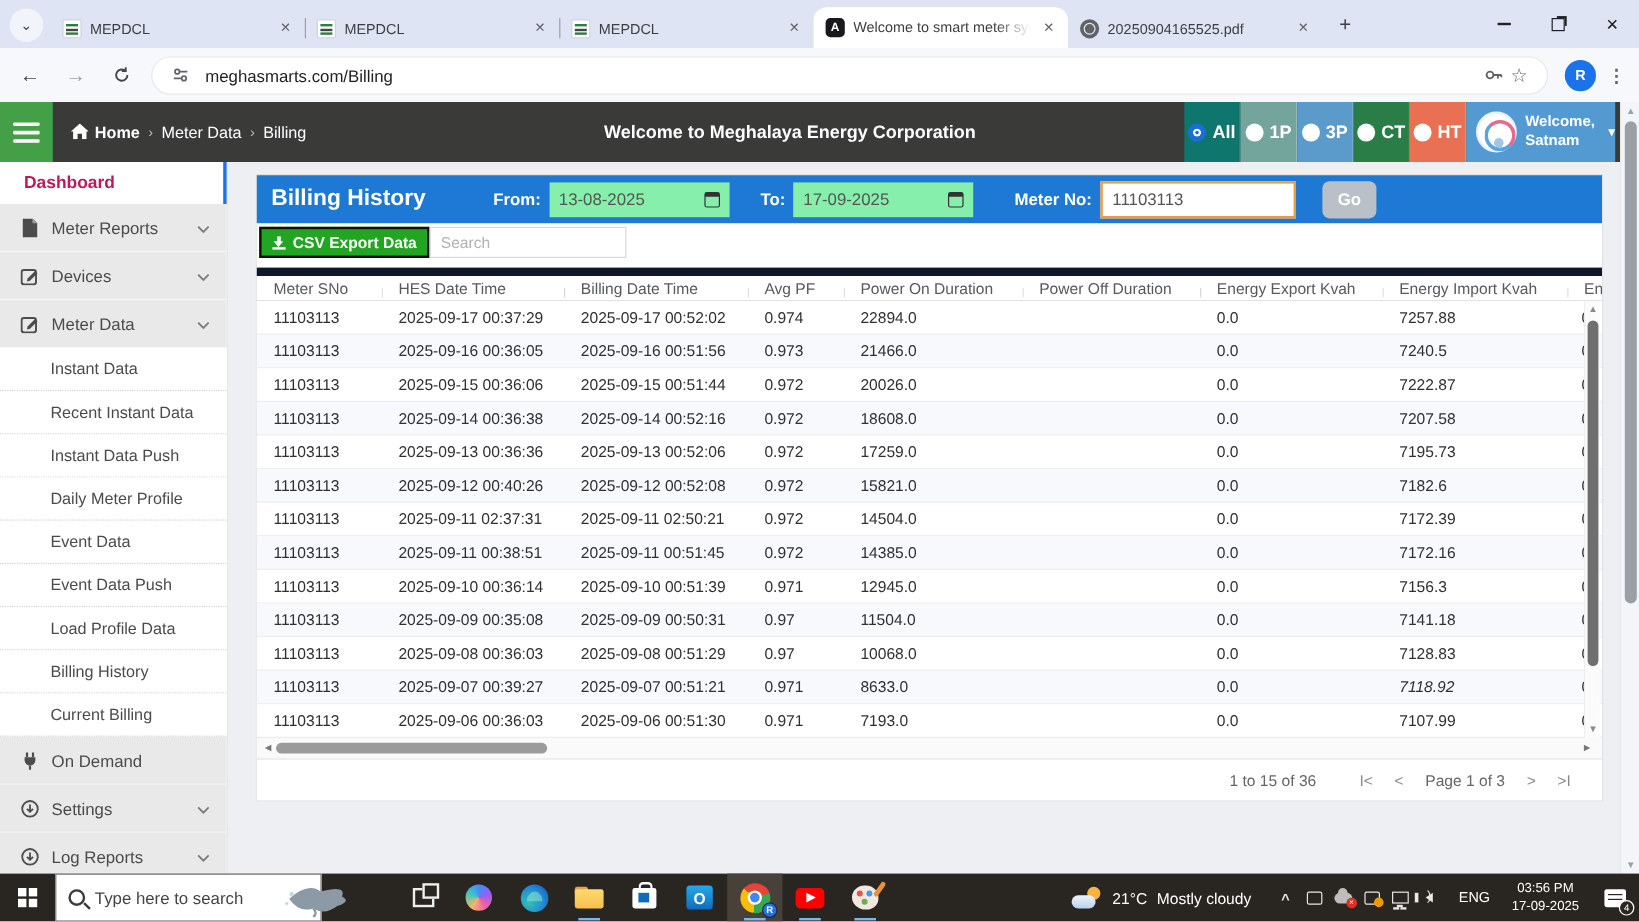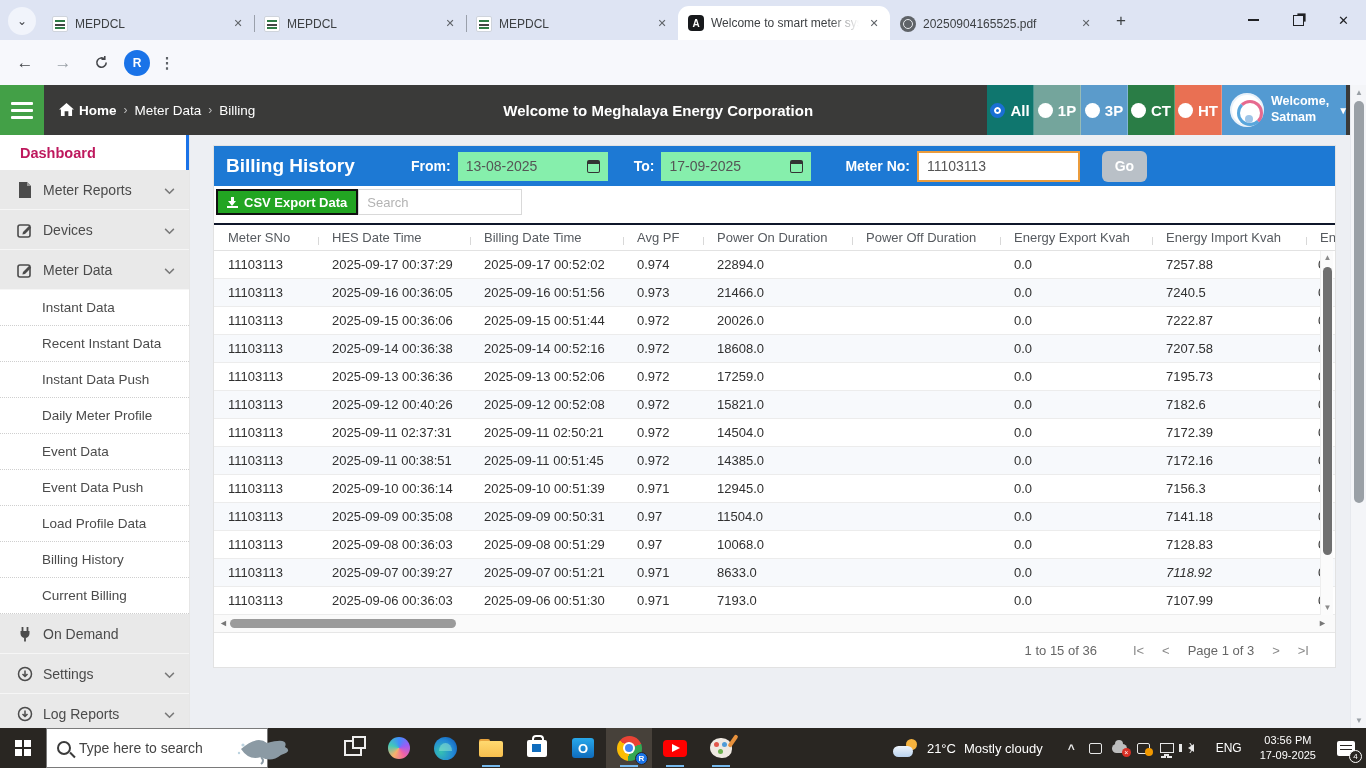--- a/index.html
+++ b/index.html
@@ -82,21 +82,21 @@
 
   .exportrow{height:32px;display:flex;align-items:center;padding:3px 0 3px 2px;}
   .csvbtn{height:26px;background:#22a522;border:2px solid #111;color:#fff;font-weight:bold;font-size:13px;display:flex;align-items:center;gap:6px;padding:0 9px;}
   .dlicon{width:11px;height:11px;position:relative;}
   .dlicon::before{content:"";position:absolute;left:4px;top:0;width:3px;height:6px;background:#fff;}
   .dlicon::after{content:"";position:absolute;left:1.2px;top:4px;border-left:4.5px solid transparent;border-right:4.5px solid transparent;border-top:5px solid #fff;}
   .dlicon i{position:absolute;left:0;bottom:0;width:11px;height:2px;background:#fff;}
   .searchinput{width:164px;height:26px;border:1px solid #d9d9d9;font-size:13px;padding:0 8px;color:#333;outline:none;font-family:"Liberation Sans",sans-serif;}
   .searchinput::placeholder{color:#b3b3b3;}
 
-  .thead{display:flex;height:28px;align-items:center;border-top:2px solid #0f172a;border-bottom:1px solid #e2e2e2;color:#565a5f;font-size:13px;margin-top:5px;}
+  .thead{display:flex;height:28px;align-items:center;border-top:7px solid #0f172a;border-bottom:1px solid #e2e2e2;color:#565a5f;font-size:13px;margin-top:5px;}
   .th{padding-left:14px;position:relative;white-space:nowrap;overflow:hidden;}
   .th+.th::before{content:"";position:absolute;left:0;top:7px;width:1px;height:14px;background:#d8d8d8;}
   .tbody{position:relative;}
   .trow{display:flex;height:28px;align-items:center;font-size:13px;color:#303030;border-bottom:1px solid #ececec;background:#fff;}
   .trow:nth-child(even){background:#f7f9fc;}
   .td{padding-left:14px;white-space:nowrap;overflow:hidden;}
   .td.clip{padding-left:12px;}
 
   .vscroll{position:absolute;top:0;right:2px;width:13px;height:364px;background:#fbfbfb;border-left:1px solid #eee;}
   .vthumb{position:absolute;left:2px;top:16px;width:9px;height:288px;background:#6f6f6f;border-radius:5px;}
@@ -219,20 +219,37 @@
 </div>
 
 <div class="toolbar">
   <div class="navbtn">←</div>
   <div class="navbtn fwd">→</div>
   <div class="navbtn">
     <svg width="15" height="15" viewBox="0 0 16 16">
         <path d="M13 8a5 5 0 11-1.5-3.5M11.5 1v3.5H8" fill="none" stroke="#45474b" stroke-width="1.7"></path>
       </svg>
   </div>
+  <div class="urlpill">
+    <span class="pill-ic">
+      <svg width="15" height="15" viewBox="0 0 16 16">
+          <circle cx="5" cy="5" r="2" fill="none" stroke="#5f6368" stroke-width="1.5"></circle>
+          <path d="M7 5h7M2 11h7" stroke="#5f6368" stroke-width="1.5"></path>
+          <circle cx="11" cy="11" r="2" fill="none" stroke="#5f6368" stroke-width="1.5"></circle>
+        </svg>
+    </span>
+    <span class="urltext">meghasmarts.com/Billing</span>
+    <span class="pill-ic">
+      <svg width="17" height="17" viewBox="0 0 18 18">
+          <circle cx="6" cy="9" r="3" fill="none" stroke="#5f6368" stroke-width="1.6"></circle>
+          <path d="M9 9h7M13 9v3M16 9v2" stroke="#5f6368" stroke-width="1.6"></path>
+        </svg>
+    </span>
+    <span class="pill-ic star">☆</span>
+  </div>
   <div class="avatar">R</div>
   <div class="menu3">⋮</div>
 </div>
 
 <div class="appheader">
   <div class="hamburger">
       <span></span>
       <span></span>
       <span></span>
     </div>

